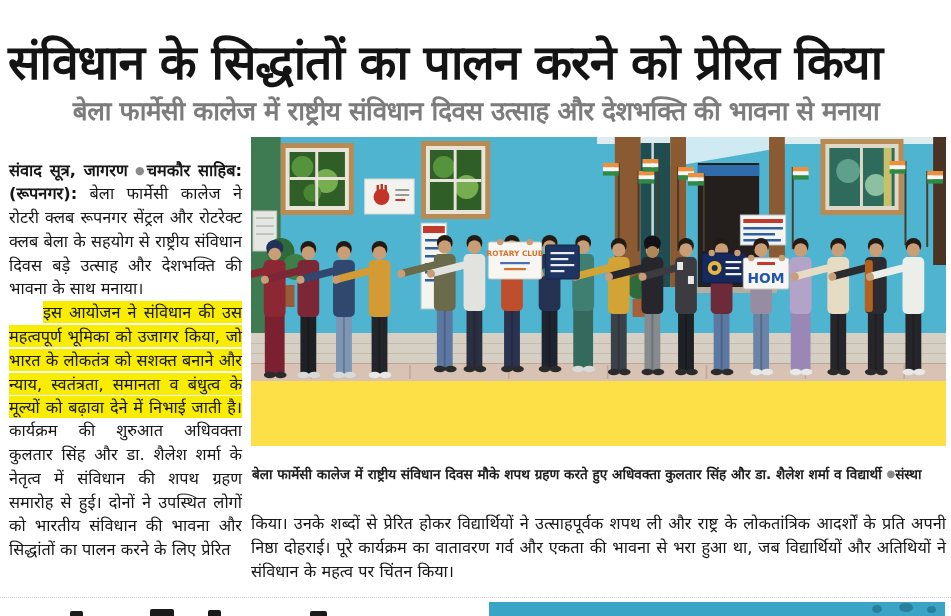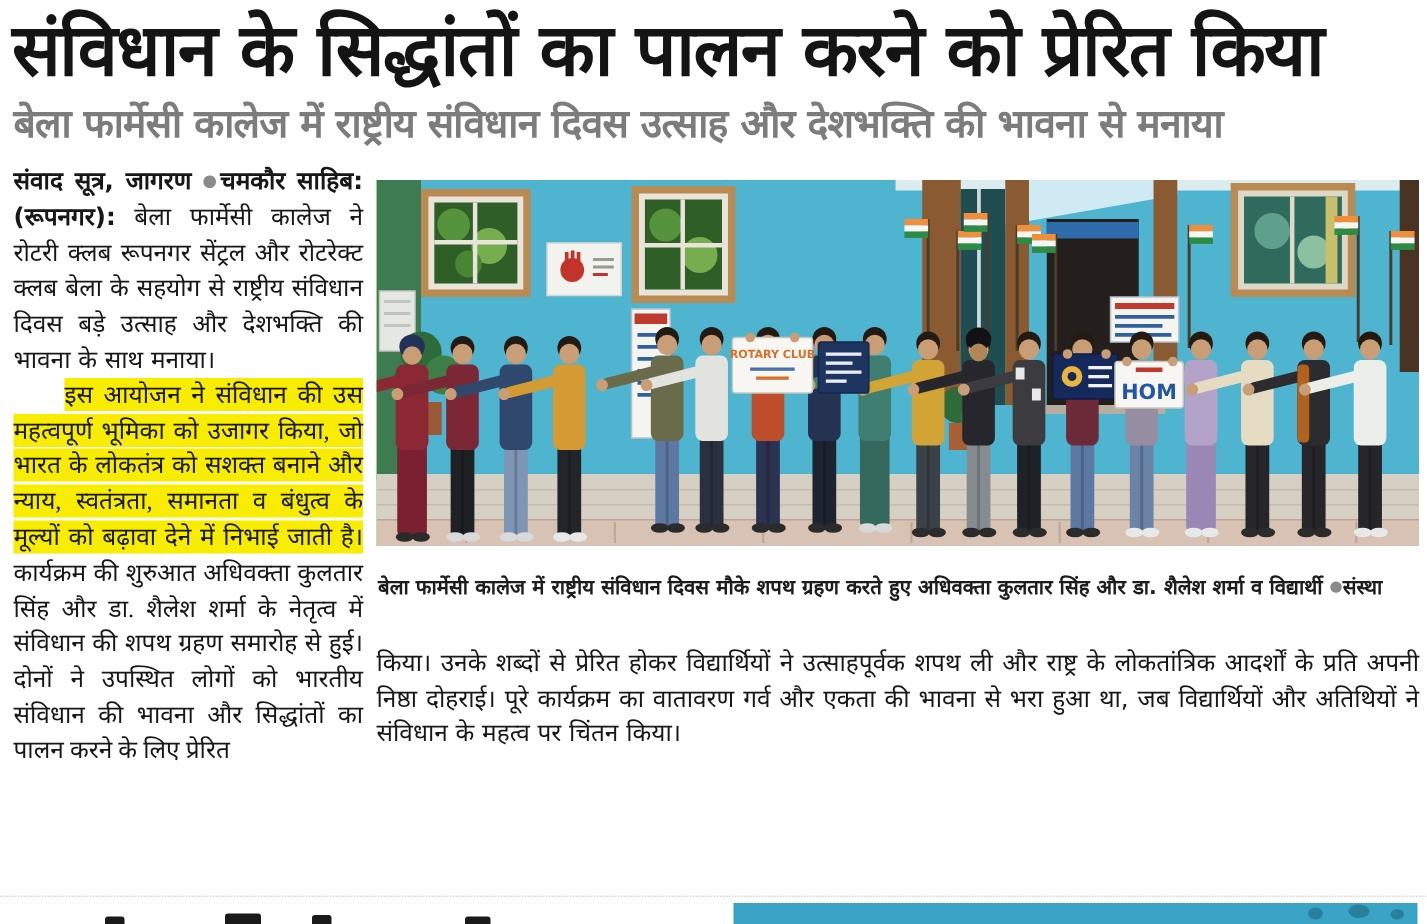--- a/index.html
+++ b/index.html
@@ -3,40 +3,40 @@
 <meta charset="utf-8">
 <style>
   html,body { margin:0; padding:0; background:#ffffff; }
   .page {
     position:relative; width:951px; height:616px; overflow:hidden;
     background:#ffffff; font-family:"DejaVu Sans", sans-serif; color:#161616;
   }
   
   .headline {
     padding:3px 8px 0 8px; font-size:48px; line-height:1.32; font-weight:900;
-    color:#141414; letter-spacing:-1px; white-space:nowrap;
+    color:#141414; letter-spacing:-1px; white-space:nowrap;margin-top:28px;
   }
   .subheadline {
     padding:1px 8px 3px 9px; font-size:26px; line-height:1.3; font-weight:700;
-    color:#7c7c7c; letter-spacing:-0.5px; white-space:nowrap;
+    color:#7c7c7c; letter-spacing:-0.5px; white-space:nowrap;text-align:center;
   }
   
   .body-row { display:flex; gap:9px; padding:5px 5px 0 9px; align-items:center; }
   .col-first { width:233px; flex:none; }
   .newscol { font-size:16.3px; line-height:23.7px; text-align:justify; color:#171717; }
   .newscol p { margin:0; }
-  .indent { text-indent:34px;font-family:Liberation Serif, serif; }
+  .indent { text-indent:34px; }
   .byline-credit, .byline-dateline { font-weight:700; }
   .bullet { color:#8a8a8a; font-size:11px; vertical-align:2px; }
   .hl {
     background:#f8ec00; padding:1.5px 0;
     -webkit-box-decoration-break:clone; box-decoration-break:clone;
   }
   .photo-area { flex:1; min-width:0; }
-  .photo-frame { height:244px; overflow:hidden; background:#84cc16; }
+  .photo-frame { height:309px; overflow:hidden; background:#fde047; }
   .photo-frame svg { display:block; }
   .caption {
     font-size:13.6px; font-weight:700; color:#1d1d1d; line-height:17px;
     padding:19px 0 1px 1px; white-space:nowrap; overflow:hidden;
   }
   .caption .bullet { font-size:10px; }
   .cols-rest { display:flex; gap:12px; padding-top:4px;margin-top:24px; }
   .cols-rest .newscol { flex:1; min-width:0; }
   
   .bottom-strip {

